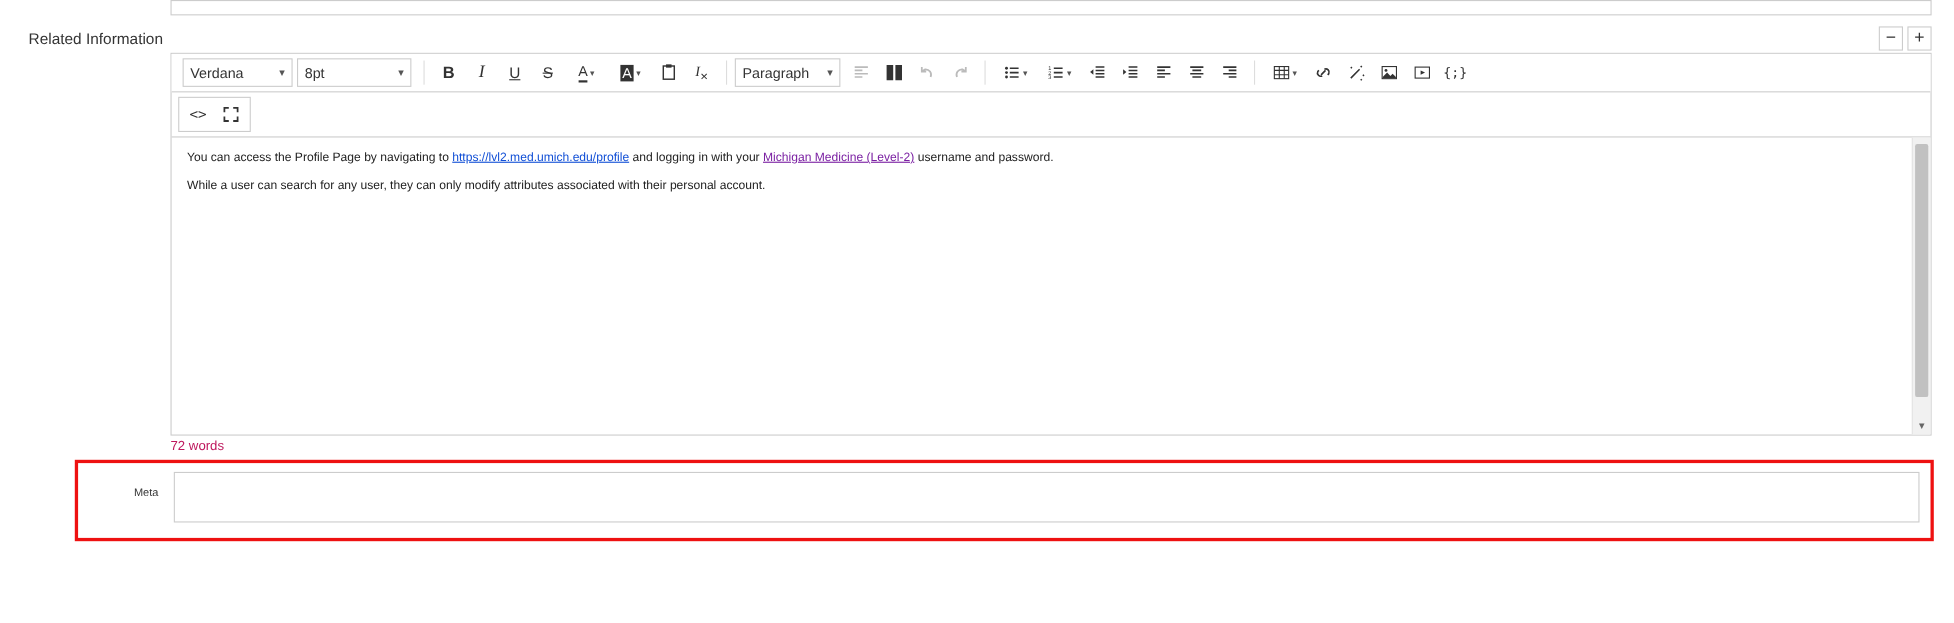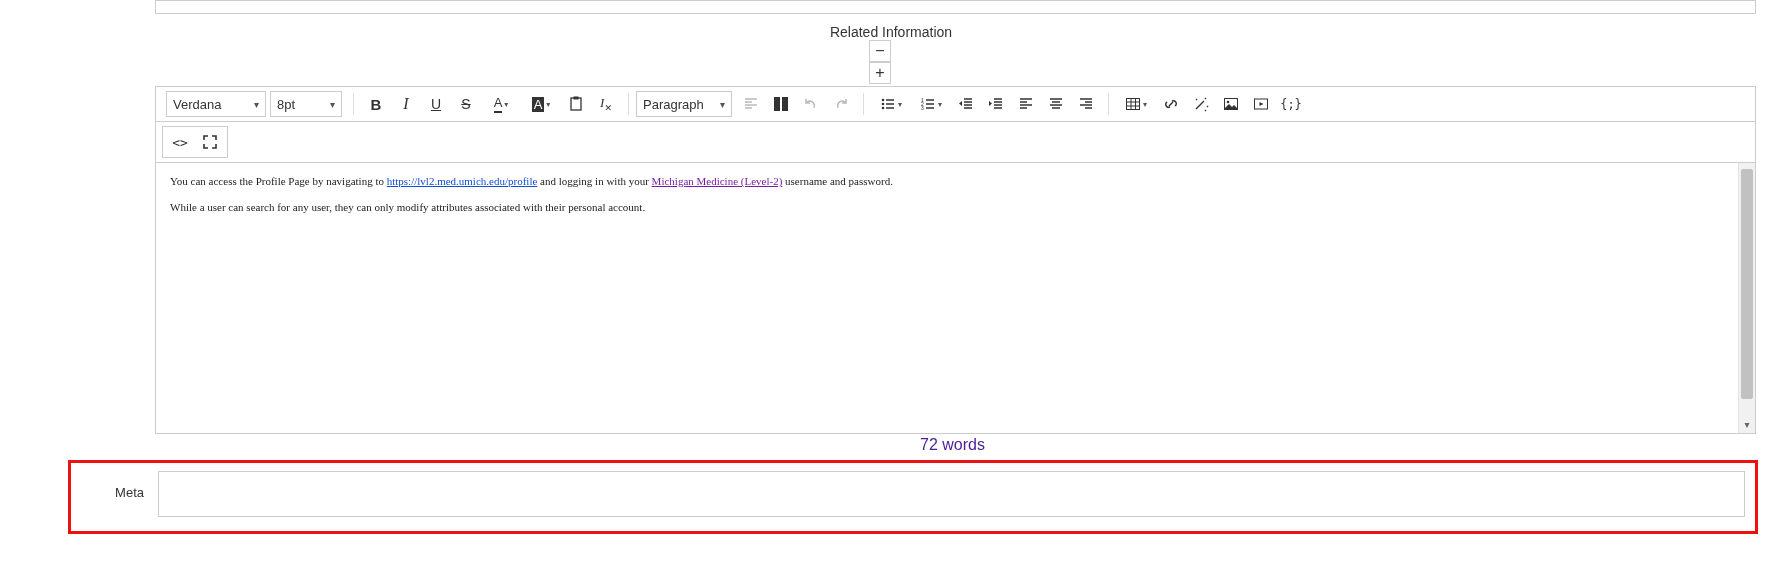--- a/index.html
+++ b/index.html
@@ -31,21 +31,20 @@
     position: absolute;
     right: 6px;
     top: -14px;
     font-size: 12px;
     color: #555;
   }
   .section-header {
     display: flex;
     align-items: center;
     margin: 10px 20px 2px 0;
-    flex-direction: column;
   }
   .section-label {
     flex: 0 0 auto;
     font-size: 14px;
     color: #333;
     padding-left: 26px;
   }
   .spacer { flex: 1; }
   .mini-btn {
     width: 22px; height: 22px;
@@ -114,21 +113,21 @@
     padding: 2px;
   }
   .content-area {
     position: relative;
     height: 270px;
     display: flex;
   }
   .content-inner {
     flex: 1;
     padding: 10px 14px;
-    font-family: Liberation Serif, serif;
+    font-family: Liberation Sans, sans-serif;
     font-size: 11px;
     color: #222;
     overflow: auto;
   }
   .content-inner p { margin: 0 0 8px 0; line-height: 1.6; }
   .content-inner ul { margin: 6px 0 12px 30px; padding: 0; }
   .content-inner li { margin: 2px 0; line-height: 1.6; list-style: disc; }
   .lnk { color: #114fd6; text-decoration: underline; cursor: pointer; }
   .lnk.visited { color: #7a1fa2; }
   .scroll-col {
@@ -147,38 +146,38 @@
   }
   .scroll-down {
     position: absolute;
     left: 0; right: 0; bottom: 0;
     height: 17px;
     display:flex;align-items:center;justify-content:center;
     font-size:10px;color:#666;
   }
   .editor-footer {
     border-top: none;
-    text-align: center;
-    font-size: 16px;
+    text-align: left;
+    font-size: 12px;
     padding: 2px 6px 0 0;
-    color: #4c1d95;
+    color: #be185d;
   }
   .highlight-box {
     border: 3px solid #e11;
     margin: 6px 18px 6px 68px;
     padding: 8px 10px 14px 10px;
     display: flex;
     align-items: flex-start;
   }
   .meta-label {
     width: 77px;
     text-align: right;
     padding-right: 14px;
     padding-top: 14px;
-    font-size: 13px;
+    font-size: 10px;
   }
   .meta-input {
     flex: 1;
     height: 46px;
     border: 1px solid #ccc;
     background: #fff;
   }
   .underline-a {
     border-bottom: 2px solid #333;
     padding-bottom:1px;
@@ -211,21 +210,21 @@
   <div class="field-col">
     <div class="editor-wrap">
 
       <div class="toolbar">
 
         <div class="tb-group">
           <div class="tb-select" style="width:100px">
             <span>Verdana</span>
             <span class="caret">▾</span>
           </div>
-          <div class="tb-select" style="width:72px">
+          <div class="tb-select" style="width:104px">
             <span>8pt</span>
             <span class="caret">▾</span>
           </div>
         </div>
 
         <div class="tb-sep"></div>
 
         <div class="tb-group">
           <div class="tb-btn">
               <b style="font-size:15px">B</b>

